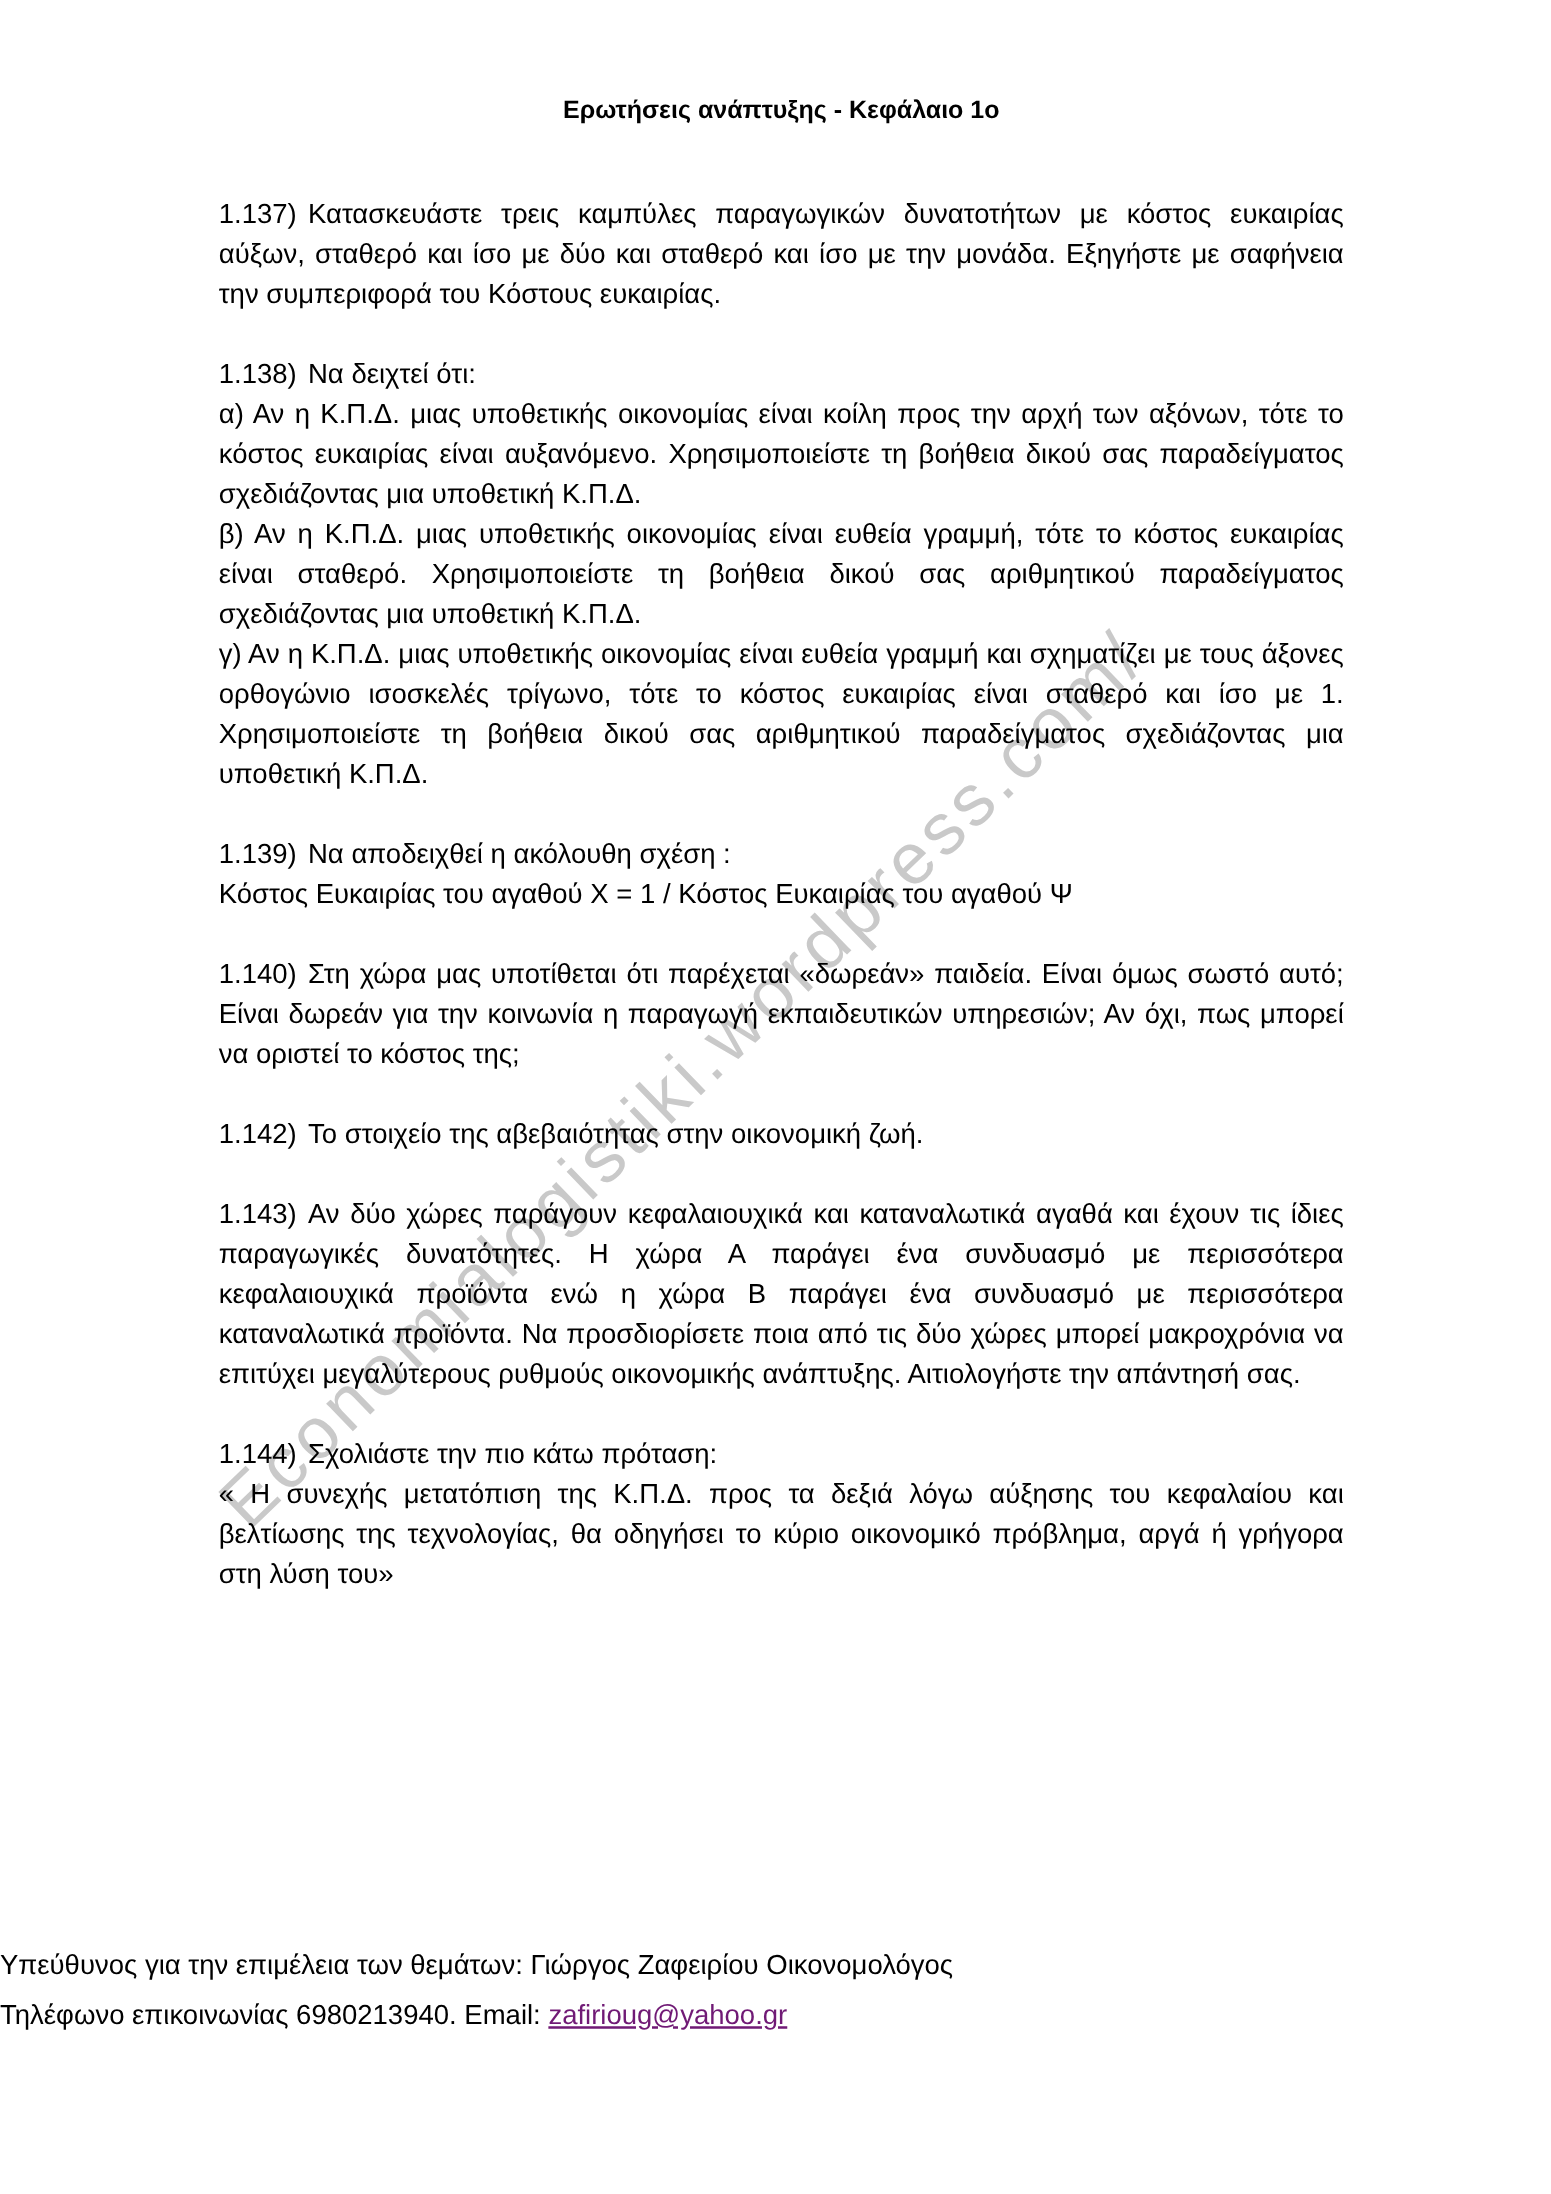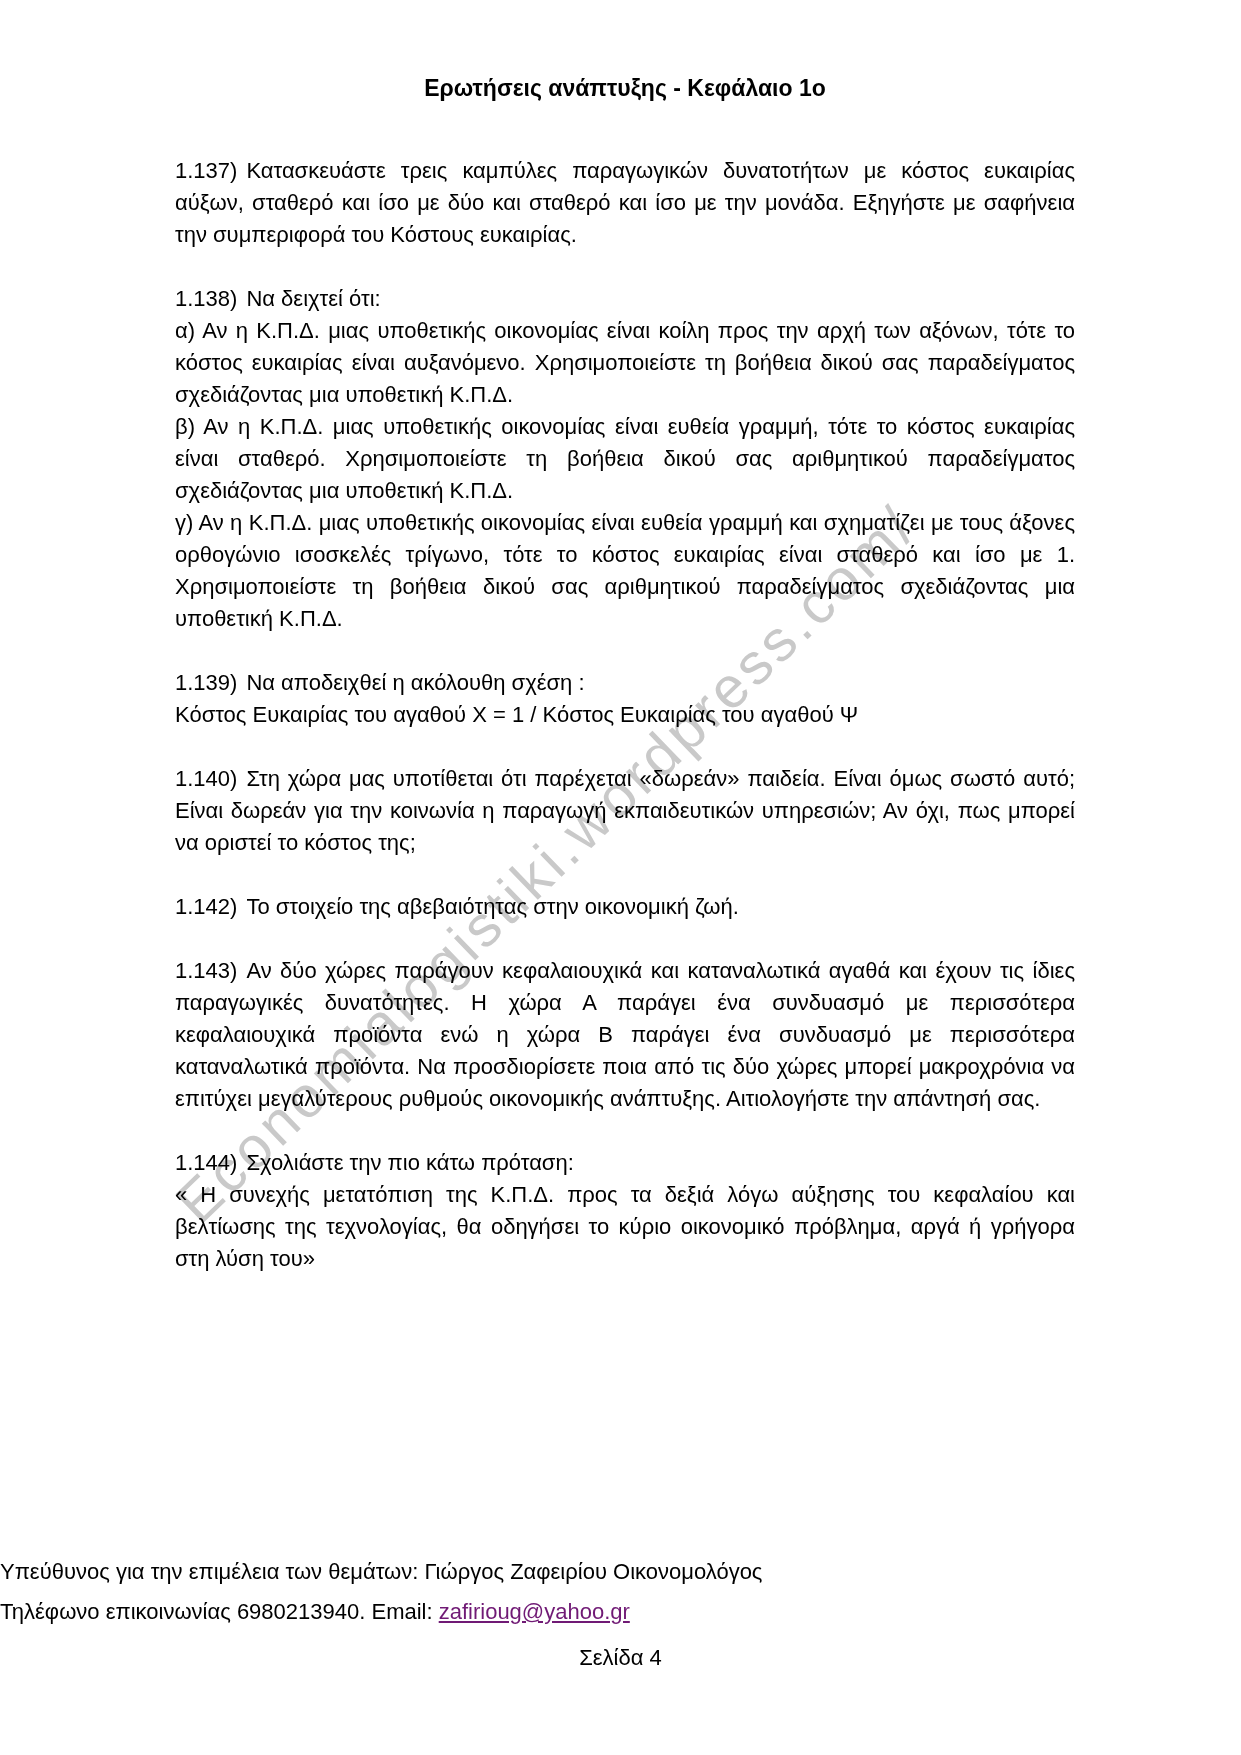--- a/index.html
+++ b/index.html
@@ -31,21 +31,21 @@
   }
   .content {
     position: absolute;
     left: 175px;
     top: 72px;
     width: 900px;
     z-index: 1;
   }
   .title {
     margin: 0 0 51px 0;
-    font-size: 23px;
+    font-size: 20px;
     font-weight: bold;
     text-align: center;
     line-height: 32px;
   }
   .qblock { margin: 0 0 32px 0; }
   p.q, p.part, p.line { margin: 0; }
   p.q, p.part { text-align: justify; }
   .qnum { font-weight: normal; margin-right: 9px; }
   .units { white-space: nowrap; }
   .unit-left  { display: inline-block; margin-left: 85px; }
@@ -119,15 +119,14 @@
       <p class="part">« Η συνεχής μετατόπιση της Κ.Π.Δ. προς τα δεξιά  λόγω αύξησης του κεφαλαίου και βελτίωσης της τεχνολογίας, θα οδηγήσει το κύριο οικονομικό πρόβλημα, αργά ή γρήγορα στη λύση του»</p>
     </div>
 
   </div>
 
   <div class="footer">
     <div>Υπεύθυνος για την επιμέλεια των θεμάτων: Γιώργος Ζαφειρίου Οικονομολόγος</div>
     <div><span>Τηλέφωνο επικοινωνίας 6980213940. Email: </span><a class="email">zafirioug@yahoo.gr</a></div>
   </div>
 
-  <div class="pagenum">Σελίδα 4</div>
 
 </div>
 
 </body></html>

